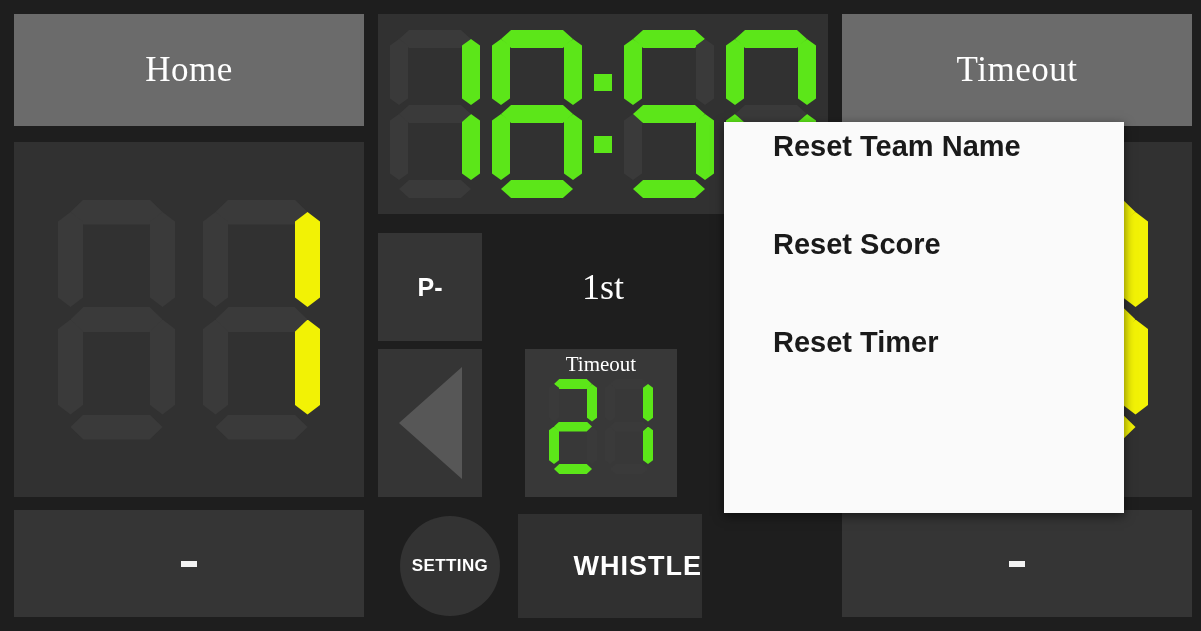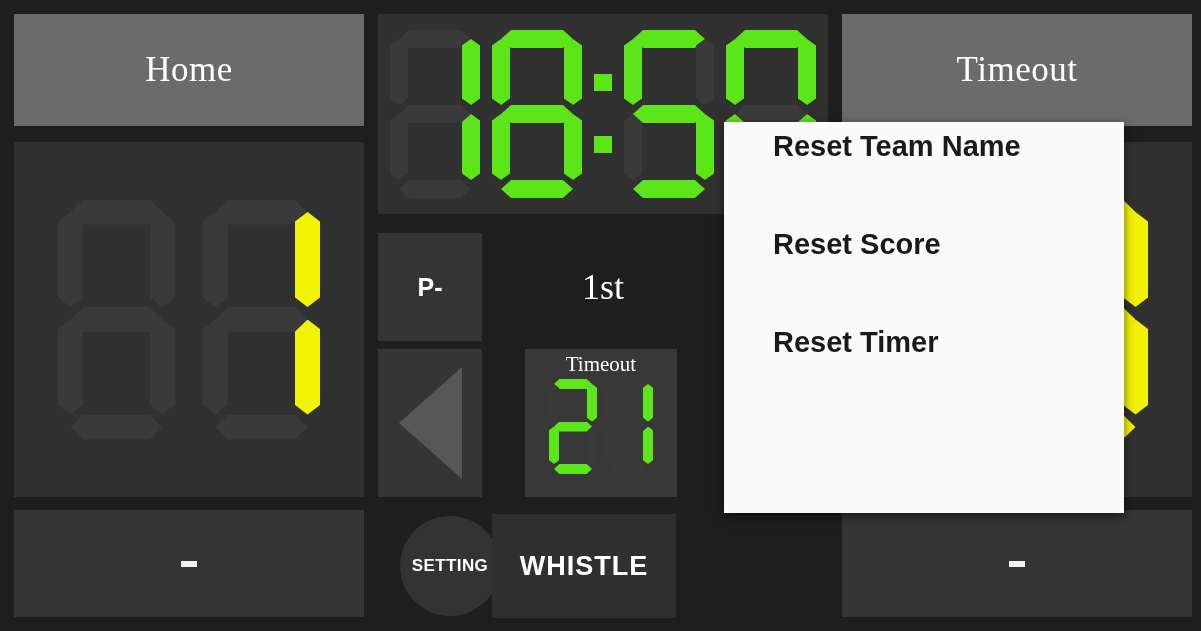--- a/index.html
+++ b/index.html
@@ -314,21 +314,21 @@
           <span class="seg v" style="left: 2px; top: 5px; width: 10px; height: 37.5px;"></span>
           <span class="seg h" style="left: 7px; top: 42.5px; width: 38px; height: 10px;"></span>
         </div>
     </div>
   </div>
 
   <div class="circle-btn" style="position:absolute; left:400px; top:516px; width:100px; height:100px;">
     <span>SETTING</span>
   </div>
 
-  <div class="whistle-btn" style="position:absolute; left:492px; top:514px; width:184px; height:104px;">
+  <div class="whistle-btn" style="position:absolute; left:518px; top:514px; width:184px; height:104px;justify-content:flex-end;">
     <span>WHISTLE</span>
   </div>
 
 
   <div class="panel team-header" style="left:842px; top:14px; width:350px; height:112px;">
     <span>Timeout</span>
   </div>
 
   <div class="panel score-panel" style="left:842px; top:142px; width:350px; height:355px;">
     <div style="display:flex; gap:20px;">

